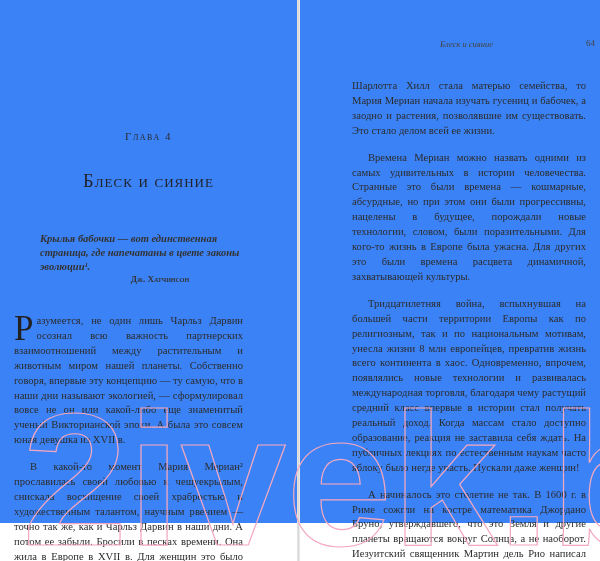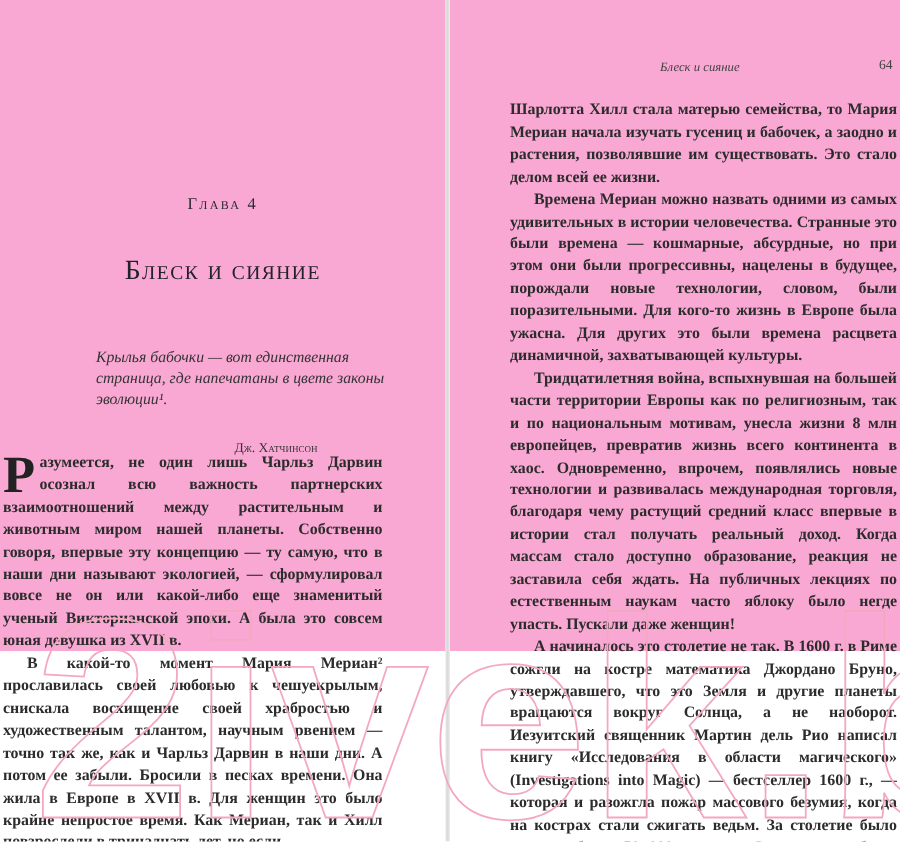--- a/index.html
+++ b/index.html
@@ -1,35 +1,35 @@
 <!DOCTYPE html>
 <html><head>
 <meta charset="utf-8">
 <style>
   html, body { margin: 0; padding: 0; background: #ffffff; }
   body { width: 600px; height: 561px; position: relative; overflow: hidden;
          font-family: "Liberation Serif", "DejaVu Serif", serif; color: #2a2a2a; }
-  .page { position: absolute; top: 0; height: 434px; background: #f9a8d4; }
+  .page { position: absolute; top: 0; height: 523px; background: #3b82f6; }
   .page-left { left: 0; width: 297px; }
   .page-right { left: 300px; width: 300px; }
   .gutter { position: absolute; left: 297px; top: 0; width: 3px; height: 561px;
             background: linear-gradient(to right, #e6e6e6, #d9d9d9, #efefef); }
 
   .chapter-label { position: absolute; top: 130px; left: 0; width: 297px; text-align: center;
                    font-size: 11px; letter-spacing: 1.5px; font-variant: small-caps; color: #2b2b33; }
   .chapter-title { position: absolute; top: 171px; left: 0; width: 297px; text-align: center;
                    font-size: 18.5px; letter-spacing: 1px; font-variant: small-caps; color: #22222a; }
 
-  .epigraph { position: absolute; top: 232px; left: 64px; width: 200px; }
+  .epigraph { position: absolute; top: 232px; left: 40px; width: 200px; font-weight: bold; }
   .epigraph-text { font-style: italic; font-size: 10.5px; line-height: 14px; color: #333; margin: 0; }
-  .epigraph-author { font-size: 9px; text-align: center; margin-top: 19px; padding-left: 40px;
+  .epigraph-author { font-size: 9px; text-align: center; margin-top: 0; padding-left: 40px;
                      font-variant: small-caps; color: #333; }
 
   .body-text { font-size: 10.6px; line-height: 14.9px; text-align: justify; color: #2c2c2c; }
-  .body-text p { margin: 0; font-weight: bold; }
+  .body-text p { margin: 12px; }
   .body-text p.indent { text-indent: 16px; }
 
   .left-body { position: absolute; top: 302px; left: 2px; width: 253px; }
   .dropcap { float: left; font-size: 35px; line-height: 28px; margin: 1px 3px 0 0; color: #222; }
 
   .running-head { position: absolute; top: 39px; left: 440px; font-style: italic; font-size: 8.5px; color: #444; }
   .page-number { position: absolute; top: 38px; left: 586px; font-size: 9px; color: #444; }
   .right-body { position: absolute; top: 67px; left: 340px; width: 258px; }
 
   .watermark { position: absolute; left: 0; top: 0; width: 600px; height: 561px; pointer-events: none; }

